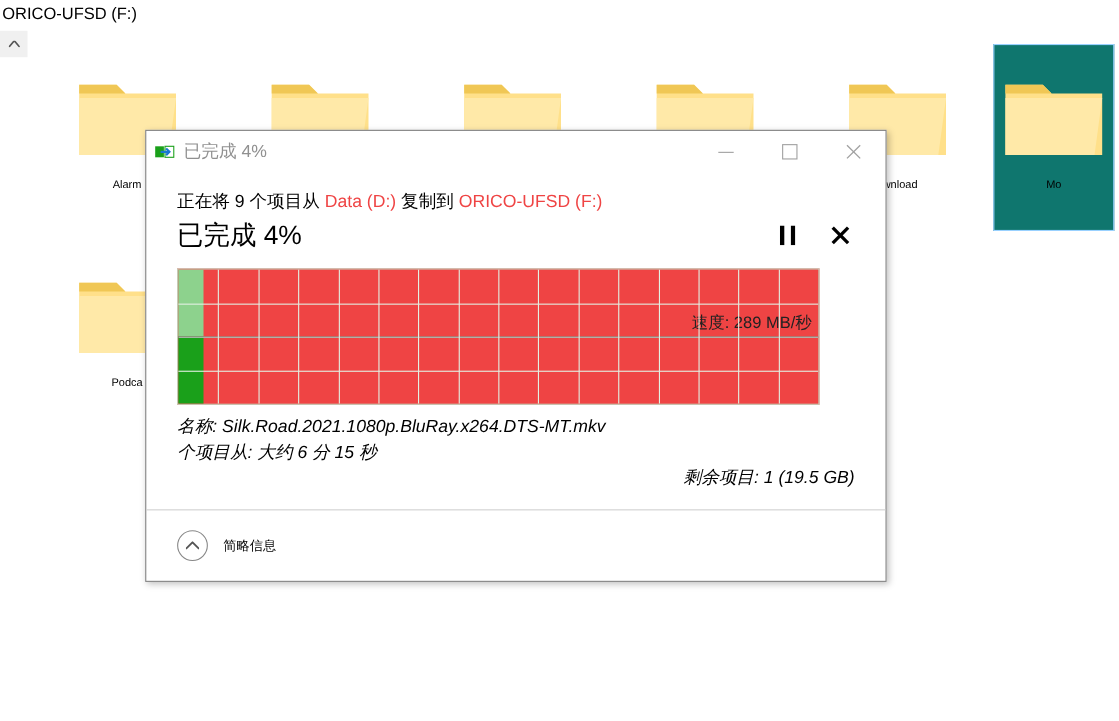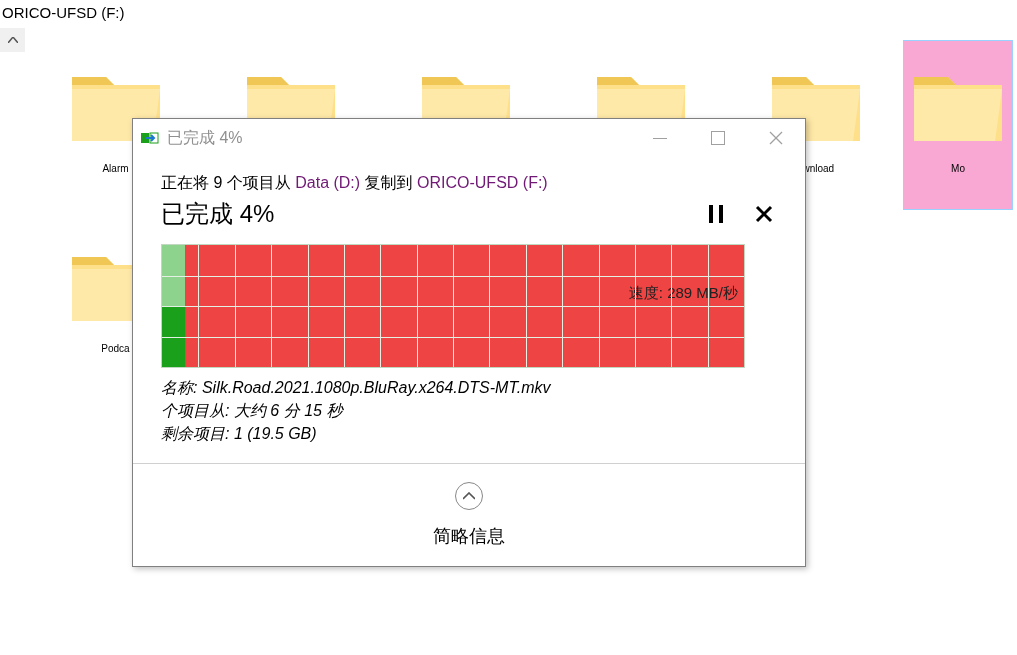--- a/index.html
+++ b/index.html
@@ -58,21 +58,21 @@
     display: flex;
     flex-direction: column;
     align-items: center;
     justify-content: flex-start;
     padding-top: 14px;
     box-sizing: border-box;
     border: 1px solid transparent;
     position: relative;
   }
   .folder-item.sel {
-    background: #f9a8d4;
+    background: #0f766e;
     border-color: #99d1ff;
   }
   .folder-icon {
     width: 100px;
     height: 100px;
     margin: 0 auto 8px auto;
   }
   .folder-label {
     font-size: 10px;
     text-align: center;
@@ -126,21 +126,21 @@
   .dlg-sys .btn.min .ln { width:14px; height:0; border-top:1px solid #a0a0a0; }
 
   .dlg-body {
     padding: 12px 28px 4px 28px;
   }
 
   .copy-line {
     font-size: 16px;
     margin-top: 4px;
   }
-  .copy-line .lnk { color: #701a75; cursor: pointer; }
+  .copy-line .lnk { color: #ef4444; cursor: pointer; }
 
   .headline-row {
     display:flex;
     align-items:center;
     margin-top:4px;
   }
   .complete {
     font-size: 24px;
   }
   .hr-controls {
@@ -181,22 +181,21 @@
     font-style: italic;
   }
   .detail .k { display:inline-block; }
 
   .dlg-footer {
     border-top: 1px solid #d0d0d0;
     padding: 18px 28px;
     display: flex;
     align-items: center;
     gap: 14px;
-    font-size: 18px;
-    flex-direction: column;
+    font-size: 12px;
   }
   .chev-circle {
     width: 26px; height: 26px;
     border: 1px solid #888;
     border-radius: 50%;
     display: flex; align-items:center; justify-content:center;
   }
 </style>
 </head>
 <body>
@@ -351,21 +350,21 @@
       </div>
 
     <div class="detail">
       <span class="k">名称:</span>
       <span>Silk.Road.2021.1080p.BluRay.x264.DTS-MT.mkv</span>
     </div>
     <div class="detail">
       <span class="k">个项目从:</span>
       <span>大约 6 分 15 秒</span>
     </div>
-    <div class="detail" style="margin-bottom:14px;">
+    <div class="detail" style="margin-bottom:14px;text-align:right;">
       <span class="k">剩余项目:</span>
       <span>1 (19.5 GB)</span>
     </div>
   </div>
 
   <div class="dlg-footer">
     <span class="chev-circle">
       <svg width="12" height="8">
           <polyline points="0,7 6,1 12,7" fill="none" stroke="#555" stroke-width="1.6"></polyline>
         </svg>

